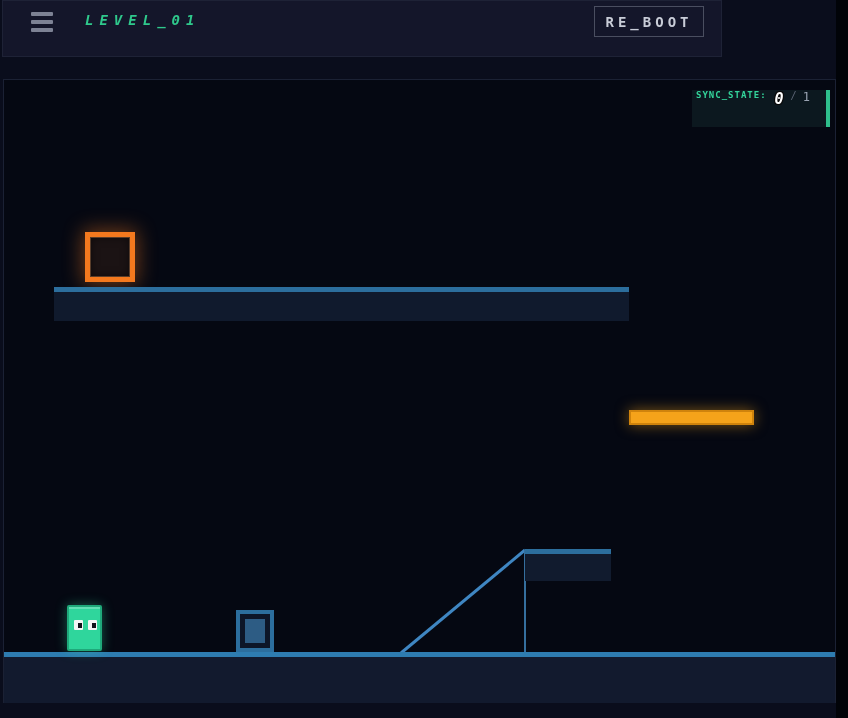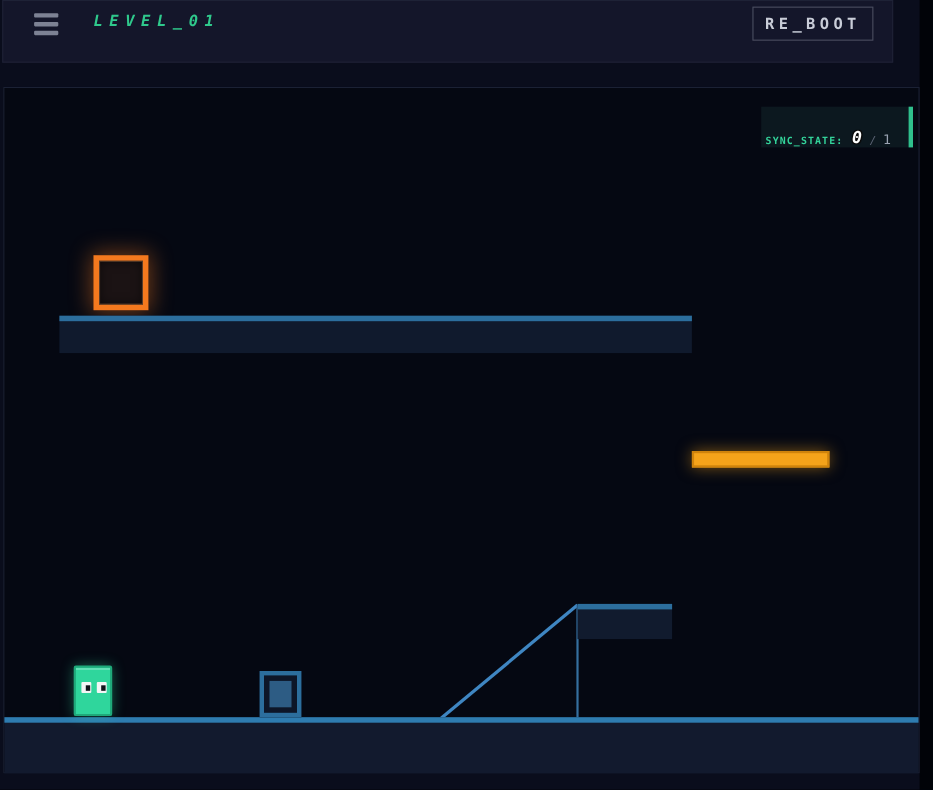--- a/index.html
+++ b/index.html
@@ -9,21 +9,21 @@
     font-family:"DejaVu Sans Mono","Liberation Mono",monospace;
     position:relative;
   }
   .page {
     position:absolute; left:0; top:0; width:836px; height:718px;
     background:#0a0d1c;
   }
 
   
   .header {
-    position:absolute; left:2px; top:0; width:810px; height:57px;
+    position:absolute; left:2px; top:0; width:720px; height:57px;
     background:#14162a; border:1px solid #1e2236;
     display:flex; align-items:center;
   }
   .hamburger {
     position:absolute; left:28px; top:11px; width:24px; height:20px;
     display:flex; flex-direction:column; justify-content:space-between;
     cursor:pointer;
   }
   .hamburger span { display:block; width:22px; height:4px; background:#7d8294; border-radius:1px; }
   .level-title {
@@ -38,24 +38,24 @@
     display:flex; align-items:center; justify-content:center; cursor:pointer;
   }
 
   
   .game-area {
     position:absolute; left:3px; top:79px; width:833px; height:624px;
     background:#050812; border:1px solid #1b2134;
   }
 
   .sync-panel {
-    position:absolute; top:17px; right:5px; width:138px; height:37px;
+    position:absolute; top:10px; right:5px; width:138px; height:37px;
     background:rgba(18,38,42,.55);
     border-right:4px solid #2fbf8c;
-    display:flex; align-items:flex-end; padding-left:4px;
+    display:flex; align-items:flex-start; padding-left:4px;
   }
   .sync-label { color:#33d39a; font-size:9px; font-weight:bold; letter-spacing:1px; }
   .sync-current {
     color:#ffffff; font-size:15px; font-weight:bold; font-style:italic;
     margin-left:8px;
     text-shadow:1px 1px 0 #0a0a0a, -1px -1px 0 #0a0a0a, 1px -1px 0 #0a0a0a, -1px 1px 0 #0a0a0a;
   }
   .sync-sep { color:#5b6474; font-size:10px; font-style:italic; margin-left:7px; }
   .sync-total { color:#9aa3b2; font-size:12px; margin-left:6px; }
 

